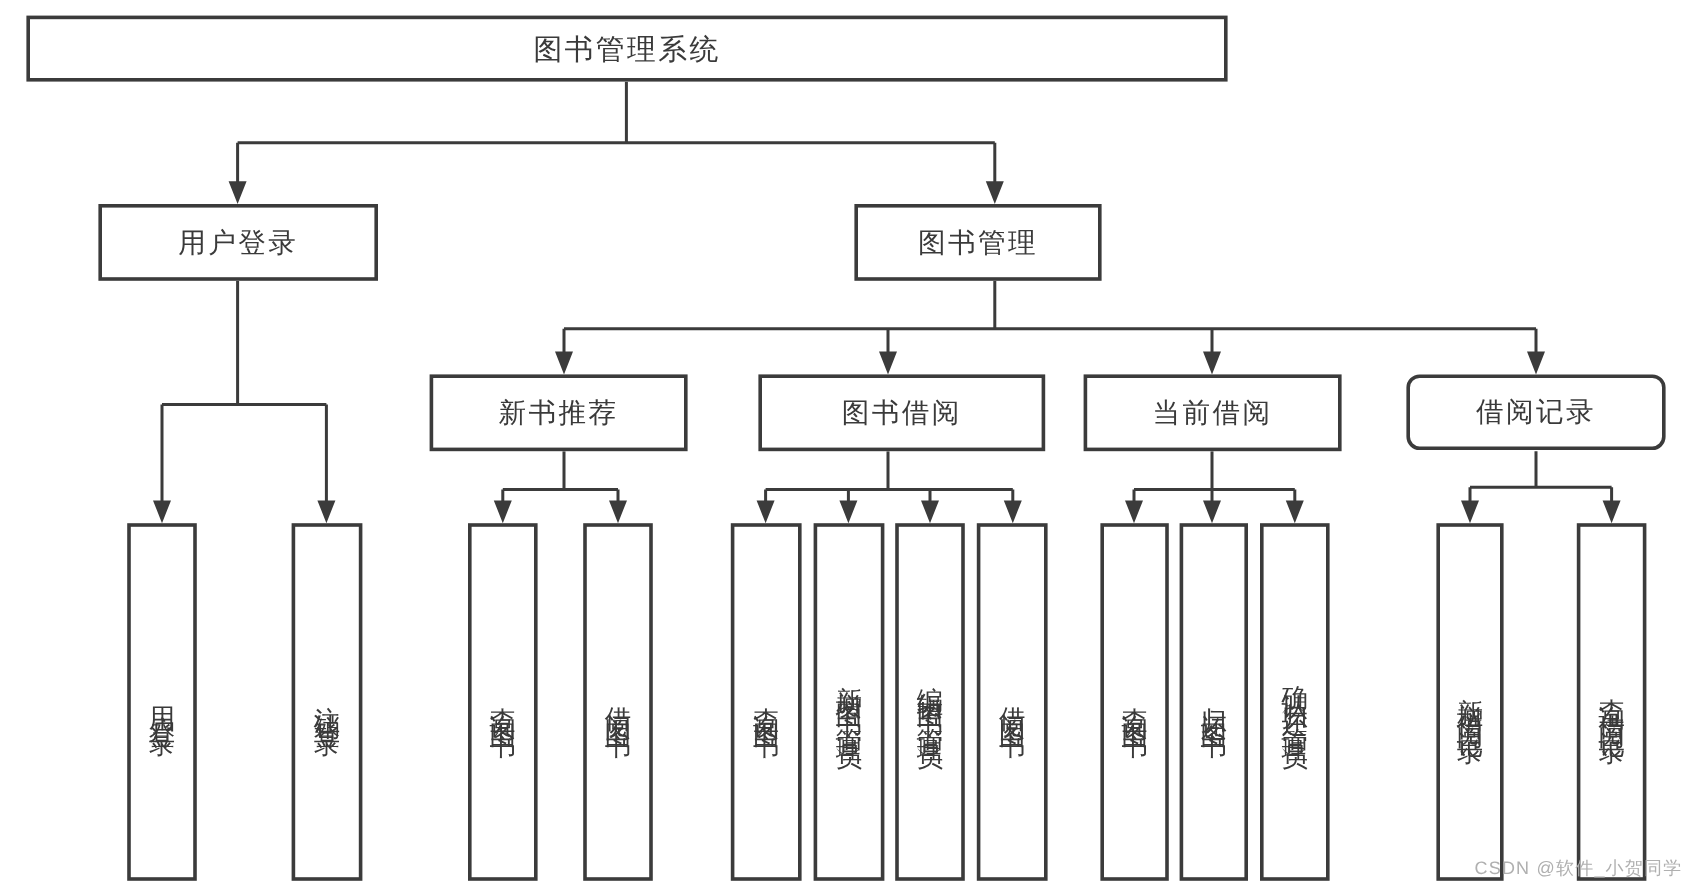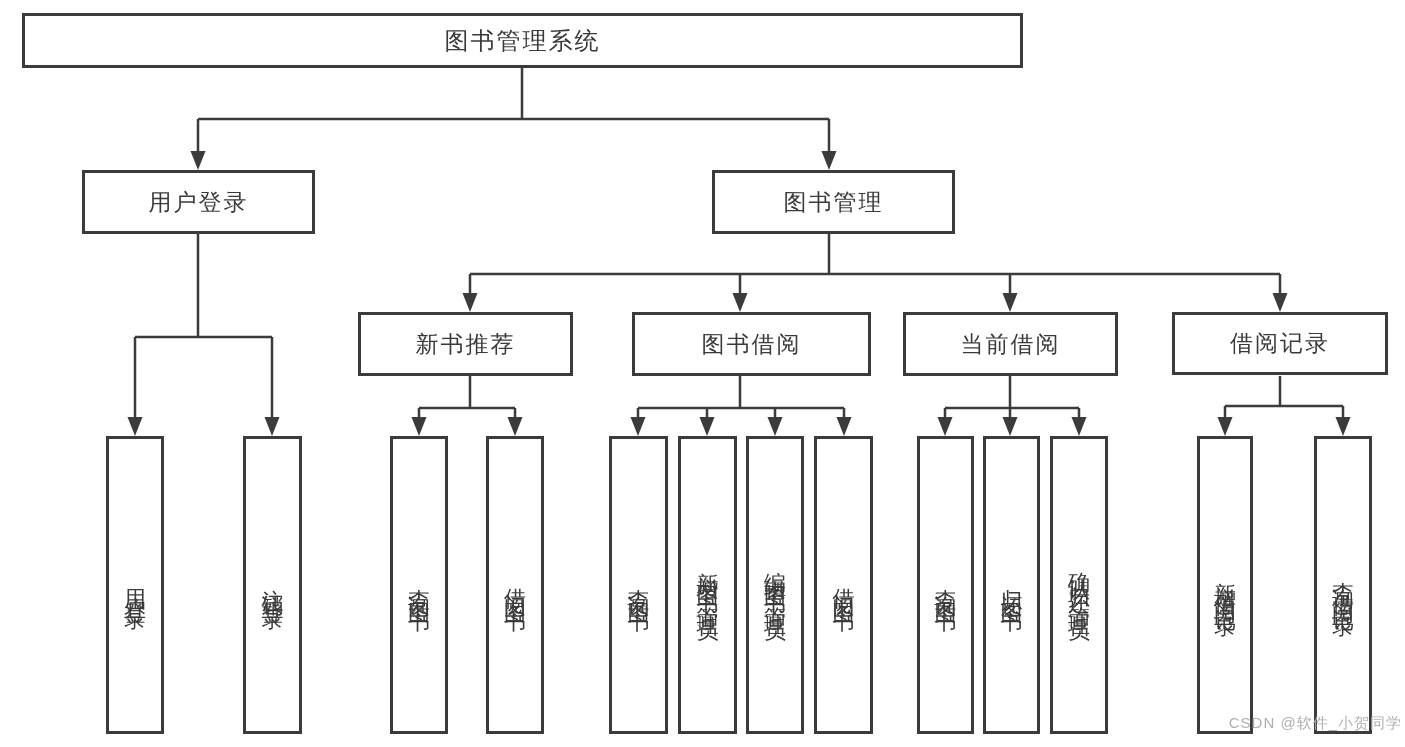--- a/index.html
+++ b/index.html
@@ -53,26 +53,26 @@
              M937.5 417 L952.5 417 L945 436 Z
              M1002.5 417 L1017.5 417 L1010 436 Z
              M1071.5 417 L1086.5 417 L1079 436 Z
              M1217.5 417 L1232.5 417 L1225 436 Z
              M1335.5 417 L1350.5 417 L1343 436 Z"></path>
   </svg>
 
   <div class="node root" style="left:22px;top:13px;width:1001px;height:55px;">图书管理系统</div>
 
   <div class="node h" style="left:82px;top:170px;width:233px;height:64px;">用户登录</div>
-  <div class="node h" style="left:712px;top:170px;width:243px;height:64px;">图书管理</div>
+  <div class="node h" style="left:712px;top:170px;width:206px;height:64px;">图书管理</div>
 
   <div class="node h" style="left:358px;top:312px;width:215px;height:64px;">新书推荐</div>
   <div class="node h" style="left:632px;top:312px;width:239px;height:64px;">图书借阅</div>
   <div class="node h" style="left:903px;top:312px;width:215px;height:64px;">当前借阅</div>
-  <div class="node h" style="left:1172px;top:312px;width:216px;height:63px;">借阅记录</div>
+  <div class="node h" style="left:1172px;top:312px;width:216px;height:63px;border-radius:11px;">借阅记录</div>
 
   <div class="node v" style="left:106px;top:436px;width:58px;height:298px;">用户登录</div>
   <div class="node v" style="left:243px;top:436px;width:59px;height:298px;">注销登录</div>
 
   <div class="node v" style="left:390px;top:436px;width:58px;height:298px;">查询图书</div>
   <div class="node v" style="left:486px;top:436px;width:58px;height:298px;">借阅图书</div>
 
   <div class="node v" style="left:609px;top:436px;width:59px;height:298px;">查询图书</div>
   <div class="node v" style="left:678px;top:436px;width:59px;height:298px;">新增图书（管理员）</div>
   <div class="node v" style="left:746px;top:436px;width:58px;height:298px;">编辑图书（管理员）</div>

